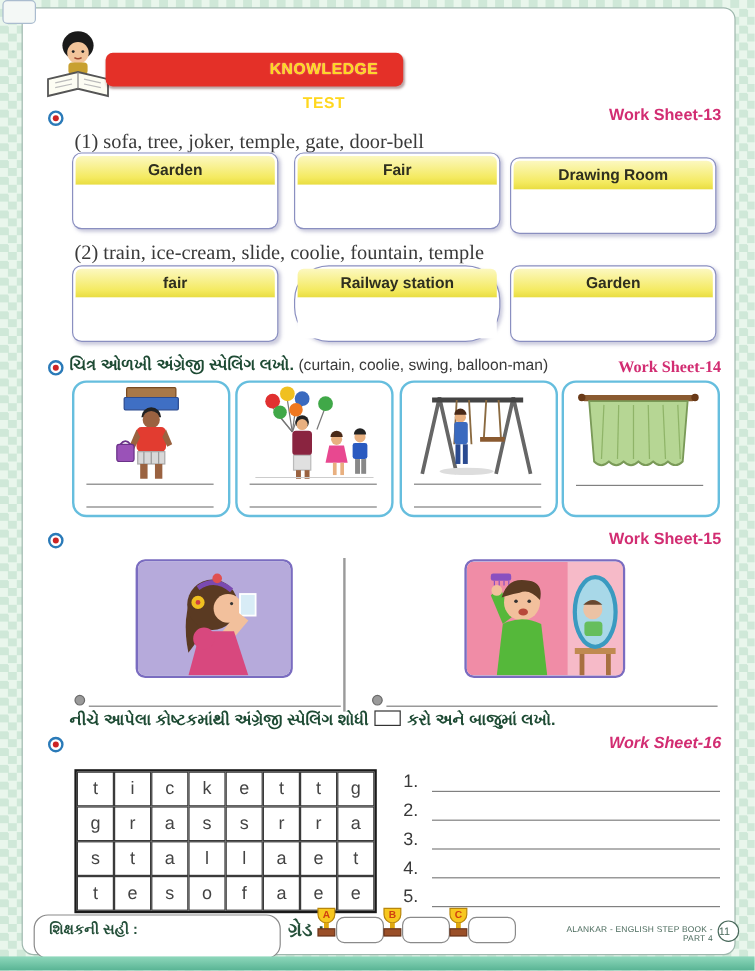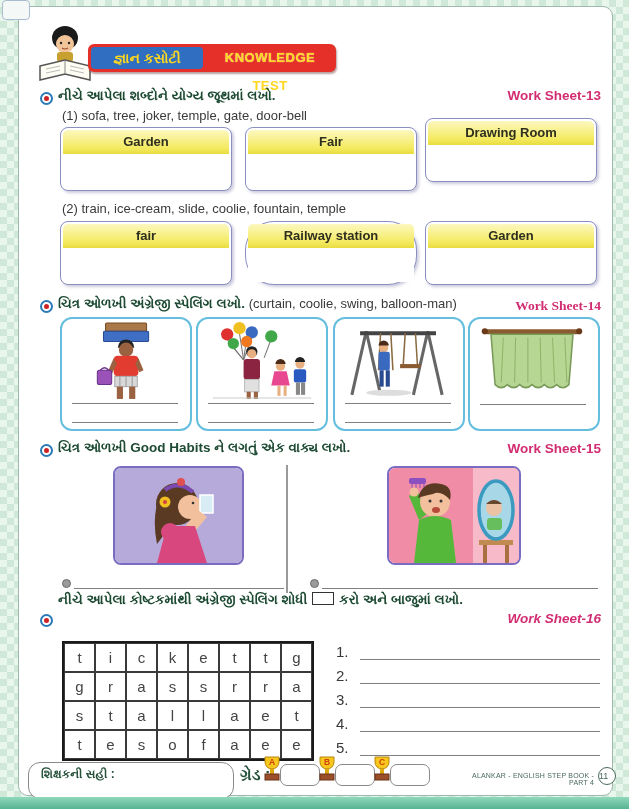--- a/index.html
+++ b/index.html
@@ -20,21 +20,21 @@
     color:#ffd71e;font-weight:bold;font-size:14px;text-align:center;line-height:22px;}
   .banner-eng{position:absolute;left:118px;right:2px;top:0;height:44px;color:#ffd71e;font-weight:bold;
     font-size:13px;text-align:center;line-height:28px;letter-spacing:.5px;text-shadow:0 0 1px #fff;}
   .mascot{position:absolute;left:36px;top:24px;}
 
   
   .bullet{position:absolute;width:9px;height:9px;border-radius:50%;background:#fff;border:2.5px solid #2a7ab8;}
   .bullet::after{content:"";position:absolute;left:2px;top:2px;width:5px;height:5px;border-radius:50%;background:#cc2424;}
   .instr{position:absolute;font-size:13.5px;font-weight:bold;color:#1d4a33;}
   .ws-label{position:absolute;right:28px;font-size:13.5px;font-weight:bold;color:#d22d72;}
-  .word-list{position:absolute;font-size:13px;color:#3a3a3a;}
+  .word-list{position:absolute;font-size:17px;color:#3a3a3a;font-family:Liberation Serif, serif;}
   .hint{font-weight:normal;color:#3a3a3a;font-size:13px;}
 
   
   .gbox{position:absolute;width:170px;height:62px;background:#fff;border:1.5px solid #8a8fc0;border-radius:8px;
     box-shadow:2px 2px 3px rgba(110,110,160,.35);}
   .gbox-hd{position:absolute;left:2px;right:2px;top:2px;height:24px;border-radius:5px 5px 0 0;
     background:linear-gradient(#fcf8c0,#f4ea60 75%,#e8dc40);
     text-align:center;font-weight:bold;font-size:13px;line-height:24px;color:#2f2f1f;}
   .gbox-body{position:absolute;left:2px;right:2px;top:26px;bottom:2px;background:#fff;}
 
@@ -85,38 +85,36 @@
       <rect x="21" y="28" width="16" height="10" rx="3" fill="#c8a030"></rect>
       <path d="M4 42 L29 36 L54 42 L54 56 L29 50 L4 56 Z" fill="#fdfdf3" stroke="#555" stroke-width="1.5"></path>
       <line x1="29" y1="36" x2="29" y2="50" stroke="#888"></line>
       <line x1="10" y1="45" x2="24" y2="42" stroke="#bbb"></line>
         <line x1="34" y1="42" x2="48" y2="45" stroke="#bbb"></line>
       <line x1="10" y1="49" x2="24" y2="46" stroke="#bbb"></line>
         <line x1="34" y1="46" x2="48" y2="49" stroke="#bbb"></line>
     </svg>
   </div>
   <div class="banner">
-    <div class="banner-guj">જ્ઞાન કસોટી</div>
     <div class="banner-eng">KNOWLEDGE TEST</div>
   </div>
 
   <div class="bullet" style="left:40px;top:92px;"></div>
-  <div class="instr" style="left:58px;top:88px;">નીચે આપેલા શબ્દોને યોગ્ય જૂથમાં લખો.</div>
   <div class="ws-label" style="top:88px;margin-left:32px;">Work Sheet-13</div>
   <div class="word-list" style="left:62px;top:108px;">(1) sofa, tree, joker, temple, gate, door-bell</div>
 
   <div class="gbox" style="left:60px;top:127px;">
     <div class="gbox-hd">Garden</div>
     <div class="gbox-body"></div>
   </div>
   <div class="gbox" style="left:245px;top:127px;">
     <div class="gbox-hd">Fair</div>
     <div class="gbox-body"></div>
   </div>
-  <div class="gbox" style="left:425px;top:118px;">
+  <div class="gbox" style="left:425px;top:131px;">
     <div class="gbox-hd">Drawing Room</div>
     <div class="gbox-body"></div>
   </div>
 
   <div class="word-list" style="left:62px;top:201px;">(2) train, ice-cream, slide, coolie, fountain, temple</div>
 
   <div class="gbox" style="left:60px;top:221px;">
     <div class="gbox-hd">fair</div>
     <div class="gbox-body"></div>
   </div>
@@ -225,21 +223,20 @@
         <line x1="44" y1="16" x2="43" y2="60" stroke="#8fb468"></line>
       <line x1="56" y1="16" x2="56" y2="60" stroke="#8fb468"></line>
         <line x1="68" y1="16" x2="69" y2="60" stroke="#8fb468"></line>
       <line x1="80" y1="16" x2="82" y2="60" stroke="#8fb468"></line>
         <line x1="92" y1="16" x2="94" y2="60" stroke="#8fb468"></line>
     </svg>
     <div class="pline" style="top:85px;"></div>
   </div>
 
   <div class="bullet" style="left:40px;top:444px;"></div>
-  <div class="instr" style="left:58px;top:440px;">ચિત્ર ઓળખી Good Habits ને લગતું એક વાક્ય લખો.</div>
   <div class="ws-label" style="top:441px;">Work Sheet-15</div>
 
   <div class="frame" style="left:113px;top:466px;width:127px;height:95px;">
     <svg width="127" height="95" viewBox="0 0 127 95">
       <rect width="127" height="95" fill="#b2a6d8"></rect>
       <rect width="127" height="95" fill="#c2b6e4" opacity=".25"></rect>
       <path d="M46 26 Q36 46 42 76 Q52 64 56 50 Z" fill="#5a3a22"></path>
       <ellipse cx="62" cy="36" rx="21" ry="21" fill="#5a3a22"></ellipse>
       <circle cx="75" cy="39" r="12" fill="#f2c09c"></circle>
       <circle cx="78" cy="35" r="1.3" fill="#333"></circle>

